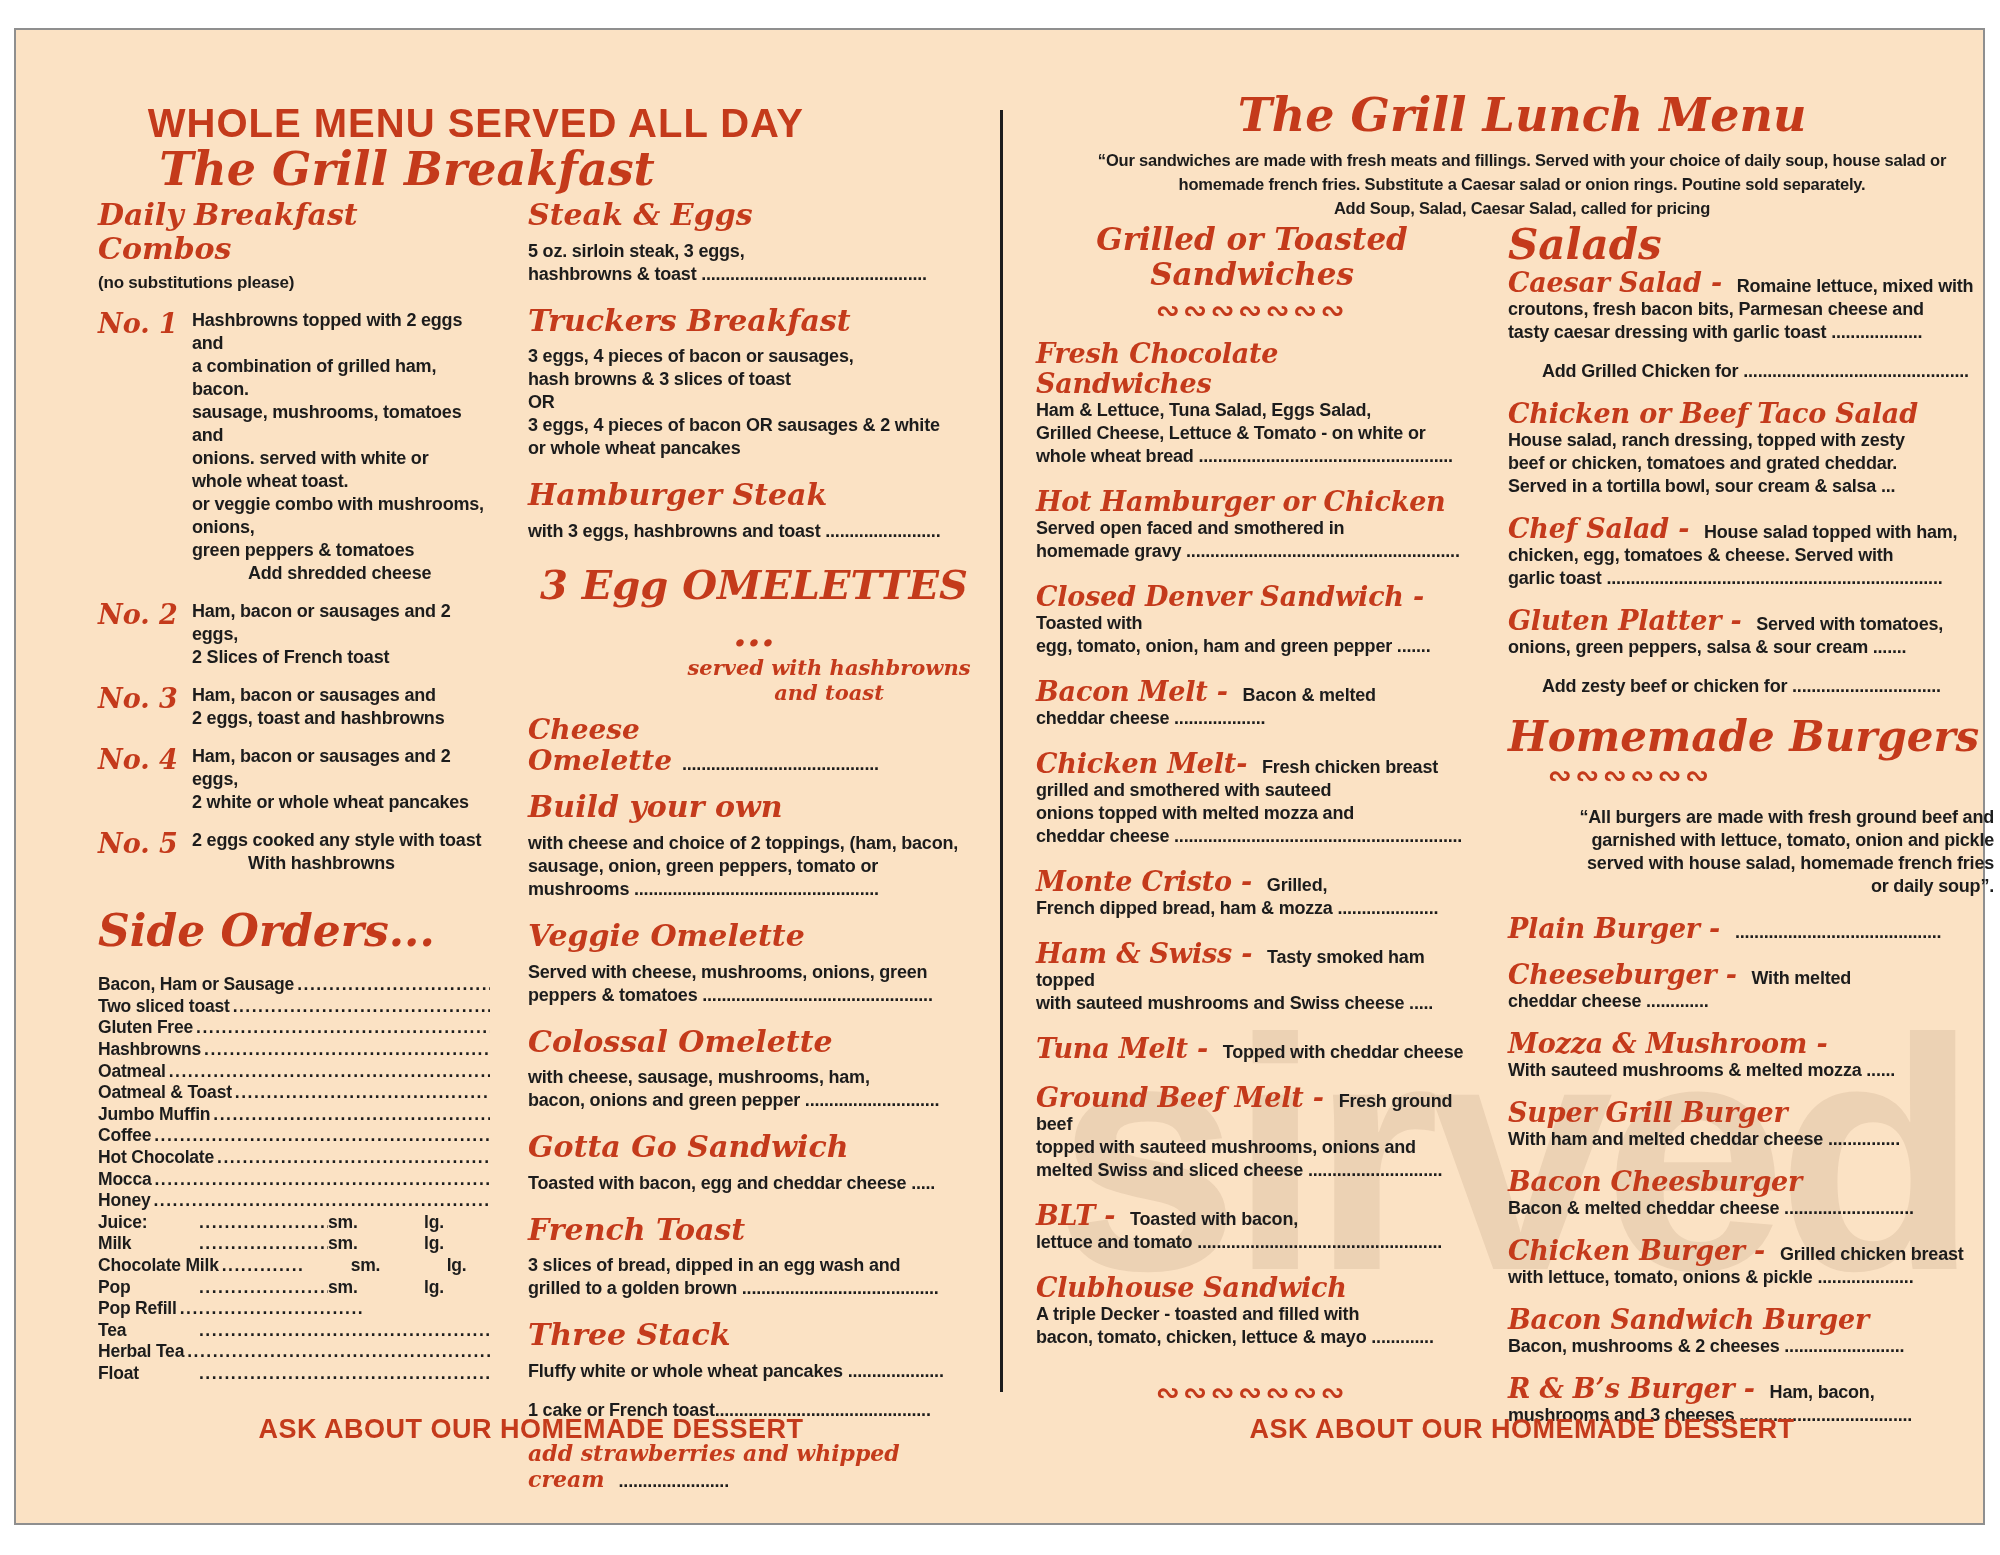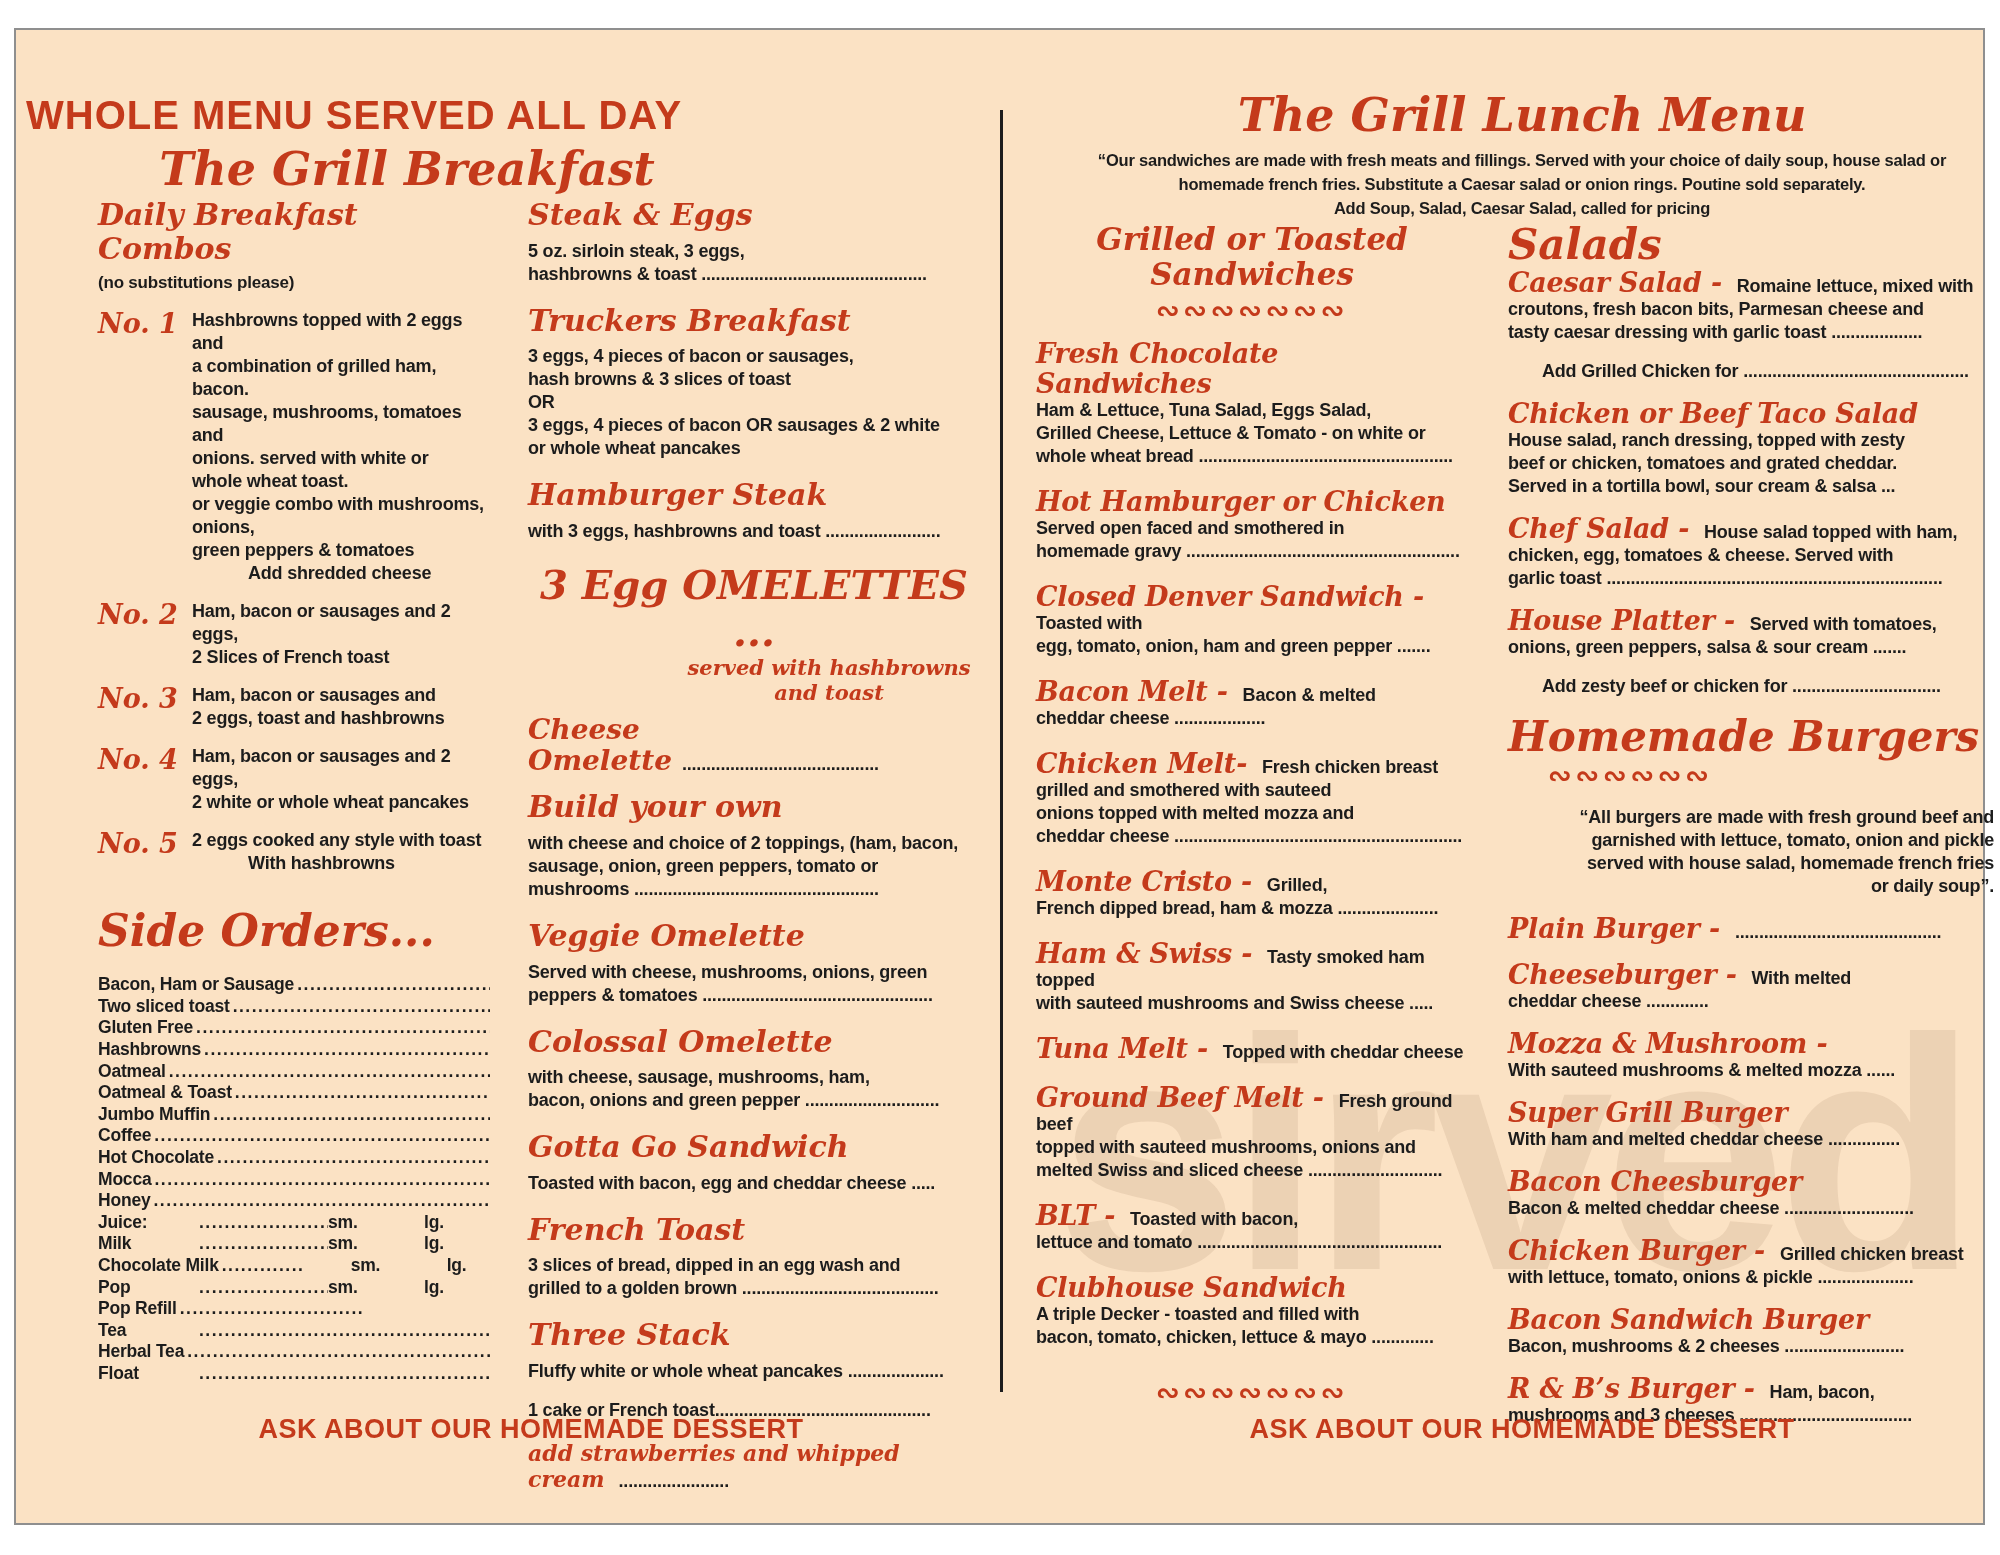--- a/index.html
+++ b/index.html
@@ -22,22 +22,22 @@
   .h30{font-size:30px;line-height:1.12;margin:0;}
   .h28{font-size:28px;line-height:1.1;}
   .h31{font-size:31px;line-height:1.12;margin:0;}
   .h42{font-size:42px;line-height:1.1;margin:0;}
   .body{font-weight:bold;color:var(--text);font-size:18px;line-height:23px;letter-spacing:-0.2px;margin:0;}
   .pre{white-space:pre-line;}
   .note{font-size:17px;margin:6px 0 2px 0;}
   .center{text-align:center;}
 
   
-  .l-title{left:6px;top:60px;width:770px;text-align:left;font-size:40px;line-height:1.05;
-           font-weight:800;color:var(--accent);letter-spacing:1px;margin:4px;}
+  .l-title{left:6px;top:60px;width:770px;text-align:right;font-size:40px;line-height:1.05;
+           font-weight:800;color:var(--accent);letter-spacing:1px;margin:12px;}
   .l-subtitle{left:6px;top:112px;width:770px;text-align:center;font-size:46px;margin:0;}
   .combos{left:82px;top:168px;width:392px;}
   .combo{display:flex;gap:14px;margin:15px 0;justify-content:flex-end;}
   .combo-no{flex:0 0 80px;font-size:27px;line-height:1.1;}
   .combo-body{flex:1;}
   .combo-sub{display:block;padding-left:56px;}
   .side-h{font-size:44px;margin:30px 0 18px 0;}
   .so{display:flex;align-items:baseline;font-weight:bold;font-size:17.5px;line-height:21.6px;
       color:var(--text);letter-spacing:-0.2px;}
   .so-label{flex:0 0 auto;white-space:nowrap;}
@@ -363,21 +363,21 @@
 croutons, fresh bacon bits, Parmesan cheese and
 tasty caesar dressing with garlic toast ...................</span></p>
       <p class="body pre indent">Add Grilled Chicken for ...............................................</p>
       <p class="item pre body"><span class="script iname">Chicken or Beef Taco Salad</span><span>
 House salad, ranch dressing, topped with zesty
 beef or chicken, tomatoes and grated cheddar.
 Served in a tortilla bowl, sour cream &amp; salsa ...</span></p>
       <p class="item pre body"><span class="script iname">Chef Salad -</span><span> House salad topped with ham,
 chicken, egg, tomatoes &amp; cheese. Served with
 garlic toast ......................................................................</span></p>
-      <p class="item pre body"><span class="script iname">House Platter -</span><span> Served with tomatoes,
+      <p class="item pre body"><span class="script iname">Gluten Platter -</span><span> Served with tomatoes,
 onions, green peppers, salsa &amp; sour cream .......</span></p>
       <p class="body pre indent">Add zesty beef or chicken for ...............................</p>
 
       <h3 class="script h42 burg-h">Homemade Burgers</h3>
       <div class="orn orn-l">∾∾∾∾∾∾</div>
       <p class="body pre b-intro">“All burgers are made with fresh ground beef and
 garnished with lettuce, tomato, onion and pickle
 served with house salad, homemade french fries
 or daily soup”.</p>
 

